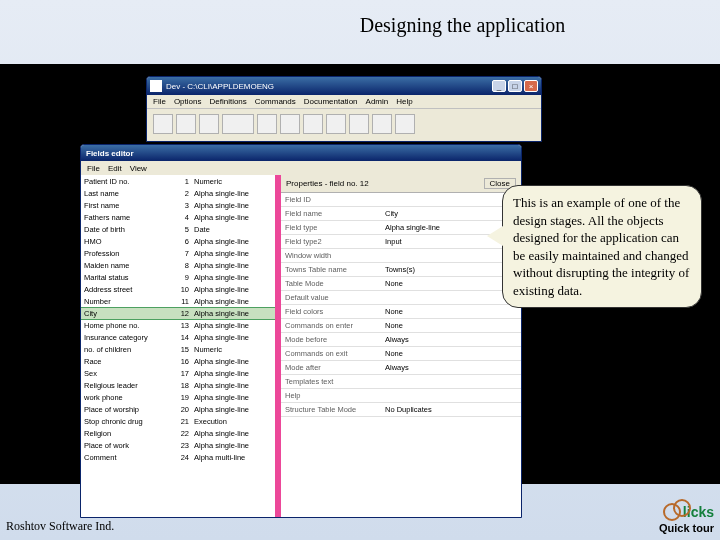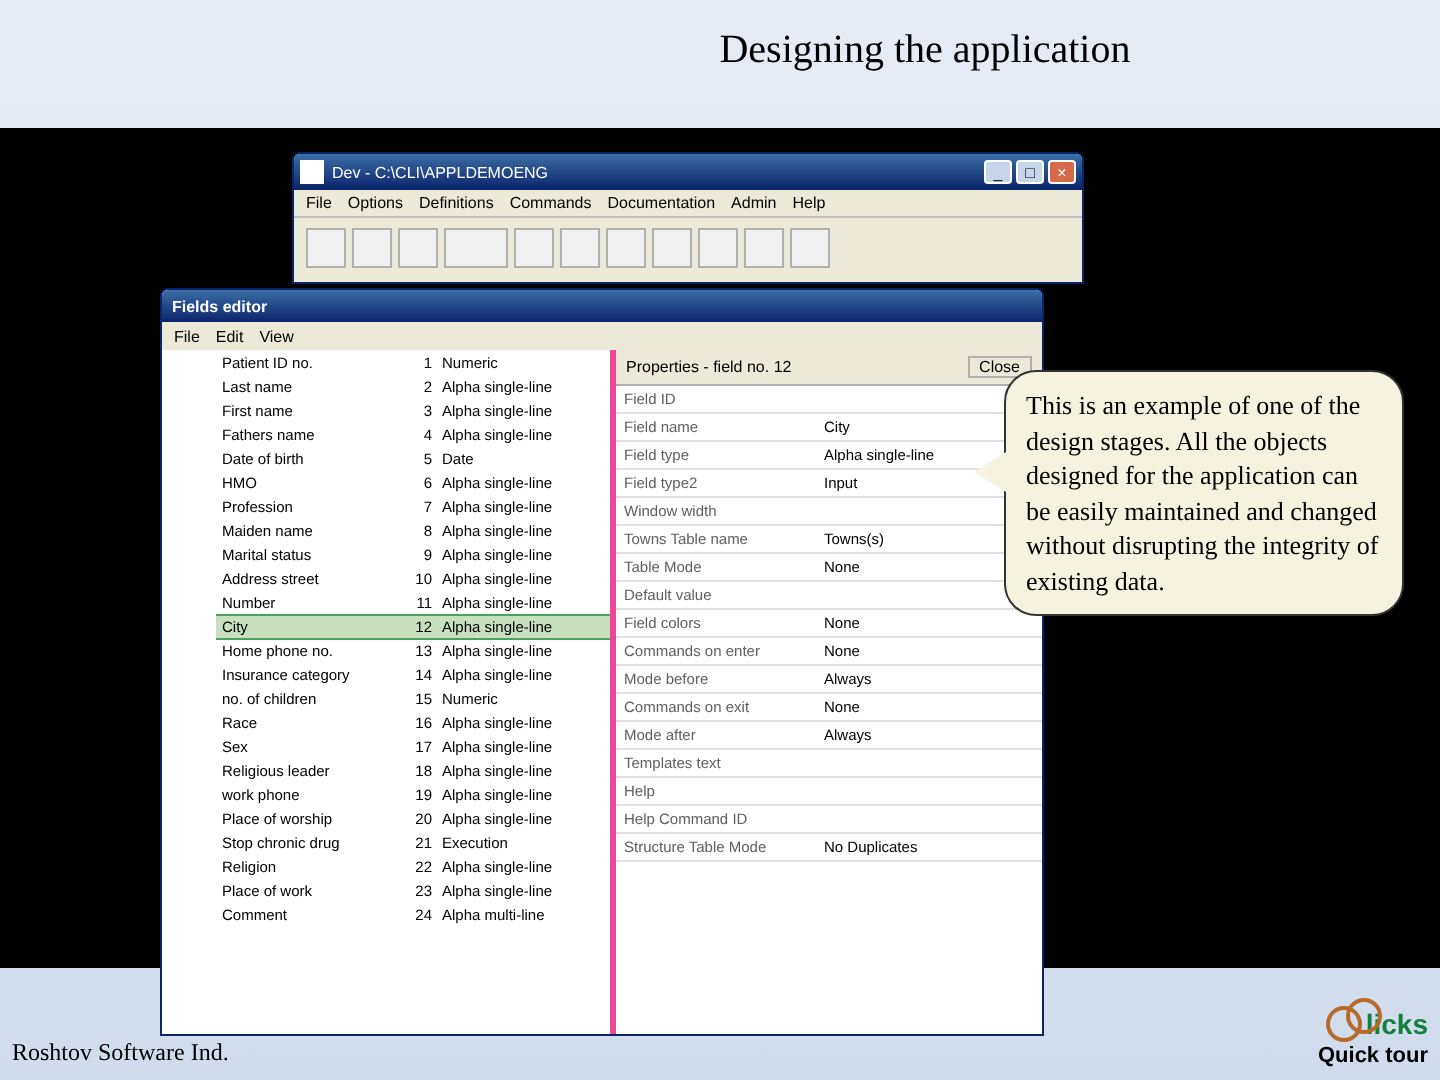--- a/index.html
+++ b/index.html
@@ -40,21 +40,21 @@
   .tool-btn{width:20px;height:20px;background:#f0f0f0;border:1px solid #b0b0b0;display:inline-block;}
   .tool-btn.ph{width:32px;}
   .editor-window{
     position:absolute;left:80px;top:80px;width:442px;height:374px;
     background:#fff;border:1px solid #0a246a;border-radius:4px 4px 0 0;font-size:8px;
   }
   .editor-title{height:16px;background:linear-gradient(to bottom,#3b6ea5,#0a246a);display:flex;align-items:center;padding:0 5px;border-radius:3px 3px 0 0;}
   .editor-title span{color:#fff;font-size:8px;font-weight:bold;}
   .editor-menubar{height:14px;background:#ece9d8;display:flex;gap:8px;padding:0 6px;align-items:center;font-size:8px;}
   .editor-body{display:flex;height:calc(100% - 30px);}
-  .field-list{width:200px;border-right:3px solid #ec4899;overflow:hidden;margin-left:27px;}
+  .field-list{width:200px;border-right:6px solid #ec4899;overflow:hidden;}
   .field-row{display:flex;height:12px;align-items:center;font-size:7.5px;background:#fff;}
   .field-row.sel{background:#c8e0c0;}
   .field-row .fname{width:92px;padding-left:3px;white-space:nowrap;overflow:hidden;}
   .field-row .fidx{width:18px;text-align:right;padding-right:2px;}
   .field-row .ftype{flex:1;padding-left:3px;white-space:nowrap;overflow:hidden;}
   .field-row.sep{border-top:1px solid #4da060;}
   .props-panel{flex:1;background:#fff;display:flex;flex-direction:column;}
   .props-header{height:18px;background:#ece9d8;display:flex;align-items:center;justify-content:space-between;padding:0 5px;font-size:8px;border-bottom:1px solid #b0b0b0;}
   .props-close{background:#ece9d8;border:1px solid #b0b0b0;padding:0 5px;font-size:8px;}
   .prop-row{display:flex;height:14px;align-items:center;font-size:7.5px;border-bottom:1px solid #e0e0e0;}
@@ -313,24 +313,20 @@
             </div>
             <div class="prop-row">
               <span class="plabel">Templates text</span>
               <span class="pval"></span>
             </div>
             <div class="prop-row">
               <span class="plabel">Help</span>
               <span class="pval"></span>
             </div>
             <div class="prop-row">
-              <span class="plabel">Help Command ID</span>
-              <span class="pval"></span>
-            </div>
-            <div class="prop-row">
               <span class="plabel">Structure Table Mode</span>
               <span class="pval">No Duplicates</span>
             </div>
           </div>
       </div>
     </div>
   </div>
 
 </div>
 

